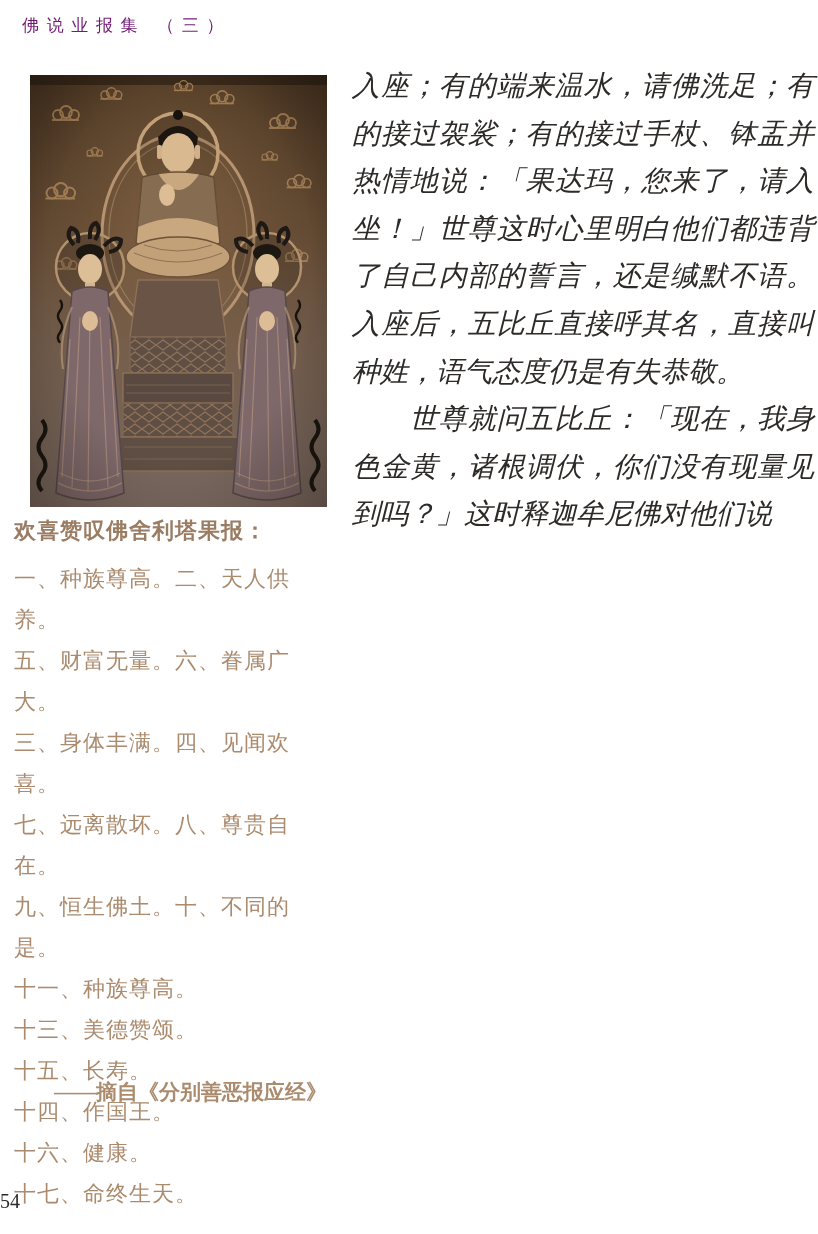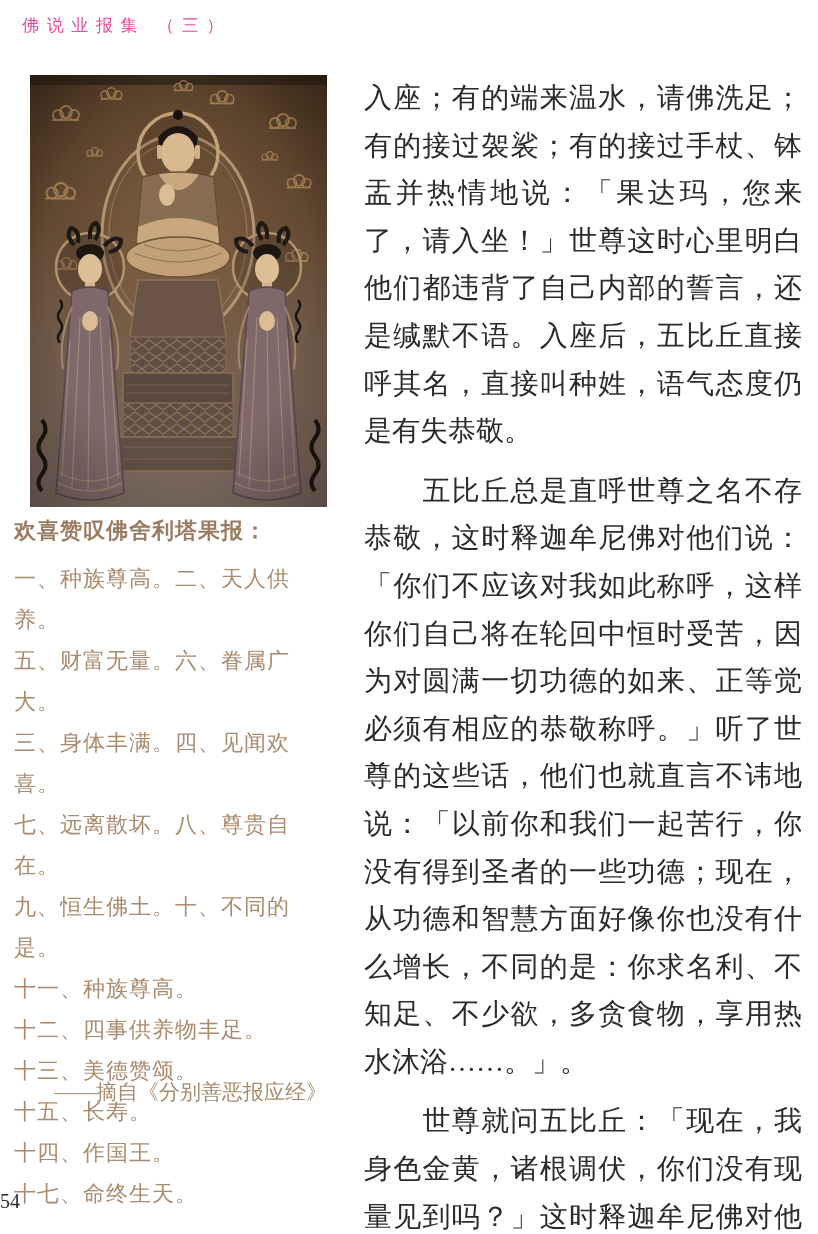--- a/index.html
+++ b/index.html
@@ -2,45 +2,45 @@
 <html><head>
 <meta charset="utf-8">
 <style>
   html,body { margin:0; padding:0; background:#ffffff; }
   .page {
     position:relative; width:818px; height:1234px; background:#ffffff;
     font-family:"Liberation Serif","DejaVu Serif",serif; overflow:hidden;
   }
   .header-title {
     position:absolute; left:22px; top:14px;
-    font-size:17px; letter-spacing:0.45em; color:#ec4899;text-align:right;
+    font-size:17px; letter-spacing:0.45em; color:#701a75;text-align:right;
   }
   .artwork {
     position:absolute; left:30px; top:75px; width:297px; height:432px;
   }
   .artwork svg { display:block; width:297px; height:432px; }
   .caption {
     position:absolute; left:14px; top:516px; width:316px;
     font-family:Liberation Serif, serif;
     font-weight:bold; font-size:22px; color:#9a7c63; letter-spacing:1px;
   }
   .benefit-list {
     position:absolute; left:14px; top:558px; width:320px;
     font-size:22px; line-height:41px; color:#ab8b6e; letter-spacing:1px;
   }
   .attribution {
     position:absolute; left:14px; top:1078px; width:313px;
-    text-align:right; font-size:21px; color:#ab8b6e;
+    text-align:right; font-size:21px; color:#ab8b6e;font-weight:bold;
   }
   .main-text {
     position:absolute; left:352px; top:62px; width:462px;
     font-size:28px; line-height:47.6px; color:#2d2a28;
     text-align:justify; text-justify:inter-character; word-break:break-all;
   }
-  .main-text p { margin:12px; }
+  .main-text p { margin:0;font-style:italic; }
   .page-number {
     position:absolute; left:0; top:1190px; width:791px;
     text-align:left; font-size:20px; color:#2d2a28;
   }
 </style>
 </head>
 <body>
 
 <div class="page">
 
@@ -158,31 +158,30 @@
 
   <div class="caption">欢喜赞叹佛舍利塔果报：</div>
 
   <div class="benefit-list">
     <div class="benefit-item">一、种族尊高。二、天人供养。</div>
     <div class="benefit-item">五、财富无量。六、眷属广大。</div>
     <div class="benefit-item">三、身体丰满。四、见闻欢喜。</div>
     <div class="benefit-item">七、远离散坏。八、尊贵自在。</div>
     <div class="benefit-item">九、恒生佛土。十、不同的是。</div>
     <div class="benefit-item">十一、种族尊高。</div>
-    <div class="benefit-item">十二、四事供养物丰足。</div>
     <div class="benefit-item">十三、美德赞颂。</div>
     <div class="benefit-item">十五、长寿。</div>
     <div class="benefit-item">十四、作国王。</div>
+    <div class="benefit-item">十六、健康。</div>
     <div class="benefit-item">十七、命终生天。</div>
 
   </div>
 
   <div class="attribution">——摘自《分别善恶报应经》</div>
 
   <div class="main-text">
     <p>入座；有的端来温水，请佛洗足；有的接过袈裟；有的接过手杖、钵盂并热情地说：「果达玛，您来了，请入坐！」世尊这时心里明白他们都违背了自己内部的誓言，还是缄默不语。入座后，五比丘直接呼其名，直接叫种姓，语气态度仍是有失恭敬。</p>
-    <p>　　五比丘总是直呼世尊之名不存恭敬，这时释迦牟尼佛对他们说：「你们不应该对我如此称呼，这样你们自己将在轮回中恒时受苦，因为对圆满一切功德的如来、正等觉必须有相应的恭敬称呼。」听了世尊的这些话，他们也就直言不讳地说：「以前你和我们一起苦行，你没有得到圣者的一些功德；现在，从功德和智慧方面好像你也没有什么增长，不同的是：你求名利、不知足、不少欲，多贪食物，享用热水沐浴……。」。</p>
     <p>　　世尊就问五比丘：「现在，我身色金黄，诸根调伏，你们没有现量见到吗？」这时释迦牟尼佛对他们说</p>
   </div>
 
   <div class="page-number">54</div>
 
 </div>
 
 </body></html>

